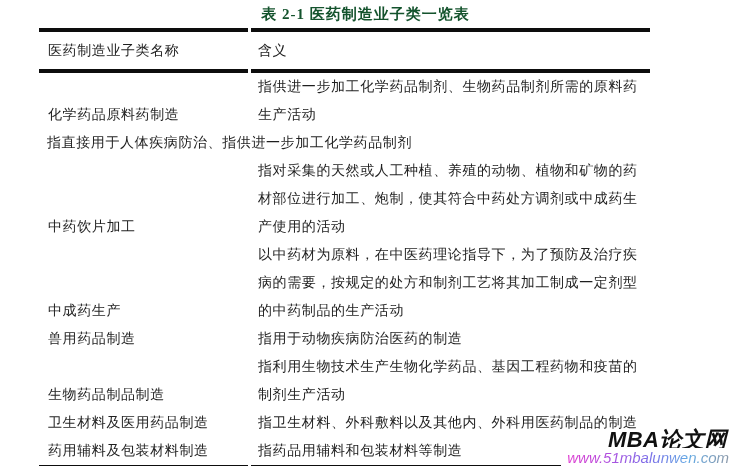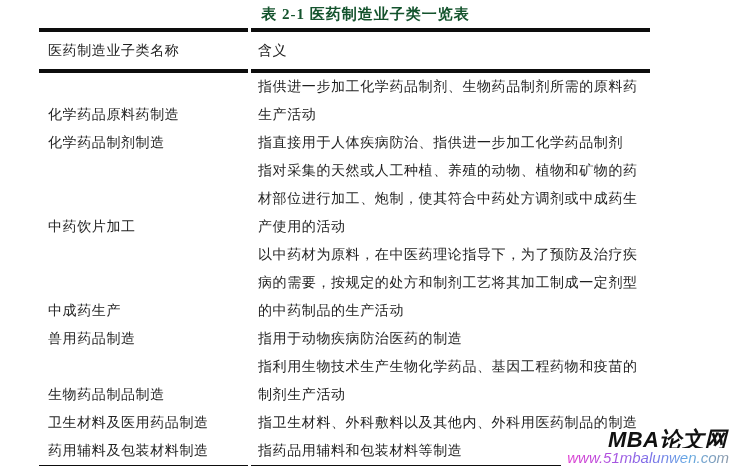--- a/index.html
+++ b/index.html
@@ -142,21 +142,20 @@
       <div class="seg2"></div>
     </div>
 
     <div id="rows-container">
         <div class="t-row">
           <div class="name-cell">化学药品原料药制造</div>
           <div class="meaning-cell">指供进一步加工化学药品制剂、生物药品制剂所需的原料药
 生产活动</div>
         </div>
         <div class="t-row">
-          <div class="name-cell">化学药品制剂制造</div>
           <div class="meaning-cell">指直接用于人体疾病防治、指供进一步加工化学药品制剂</div>
         </div>
         <div class="t-row">
           <div class="name-cell">中药饮片加工</div>
           <div class="meaning-cell">指对采集的天然或人工种植、养殖的动物、植物和矿物的药
 材部位进行加工、炮制，使其符合中药处方调剂或中成药生
 产使用的活动</div>
         </div>
         <div class="t-row">
           <div class="name-cell">中成药生产</div>

